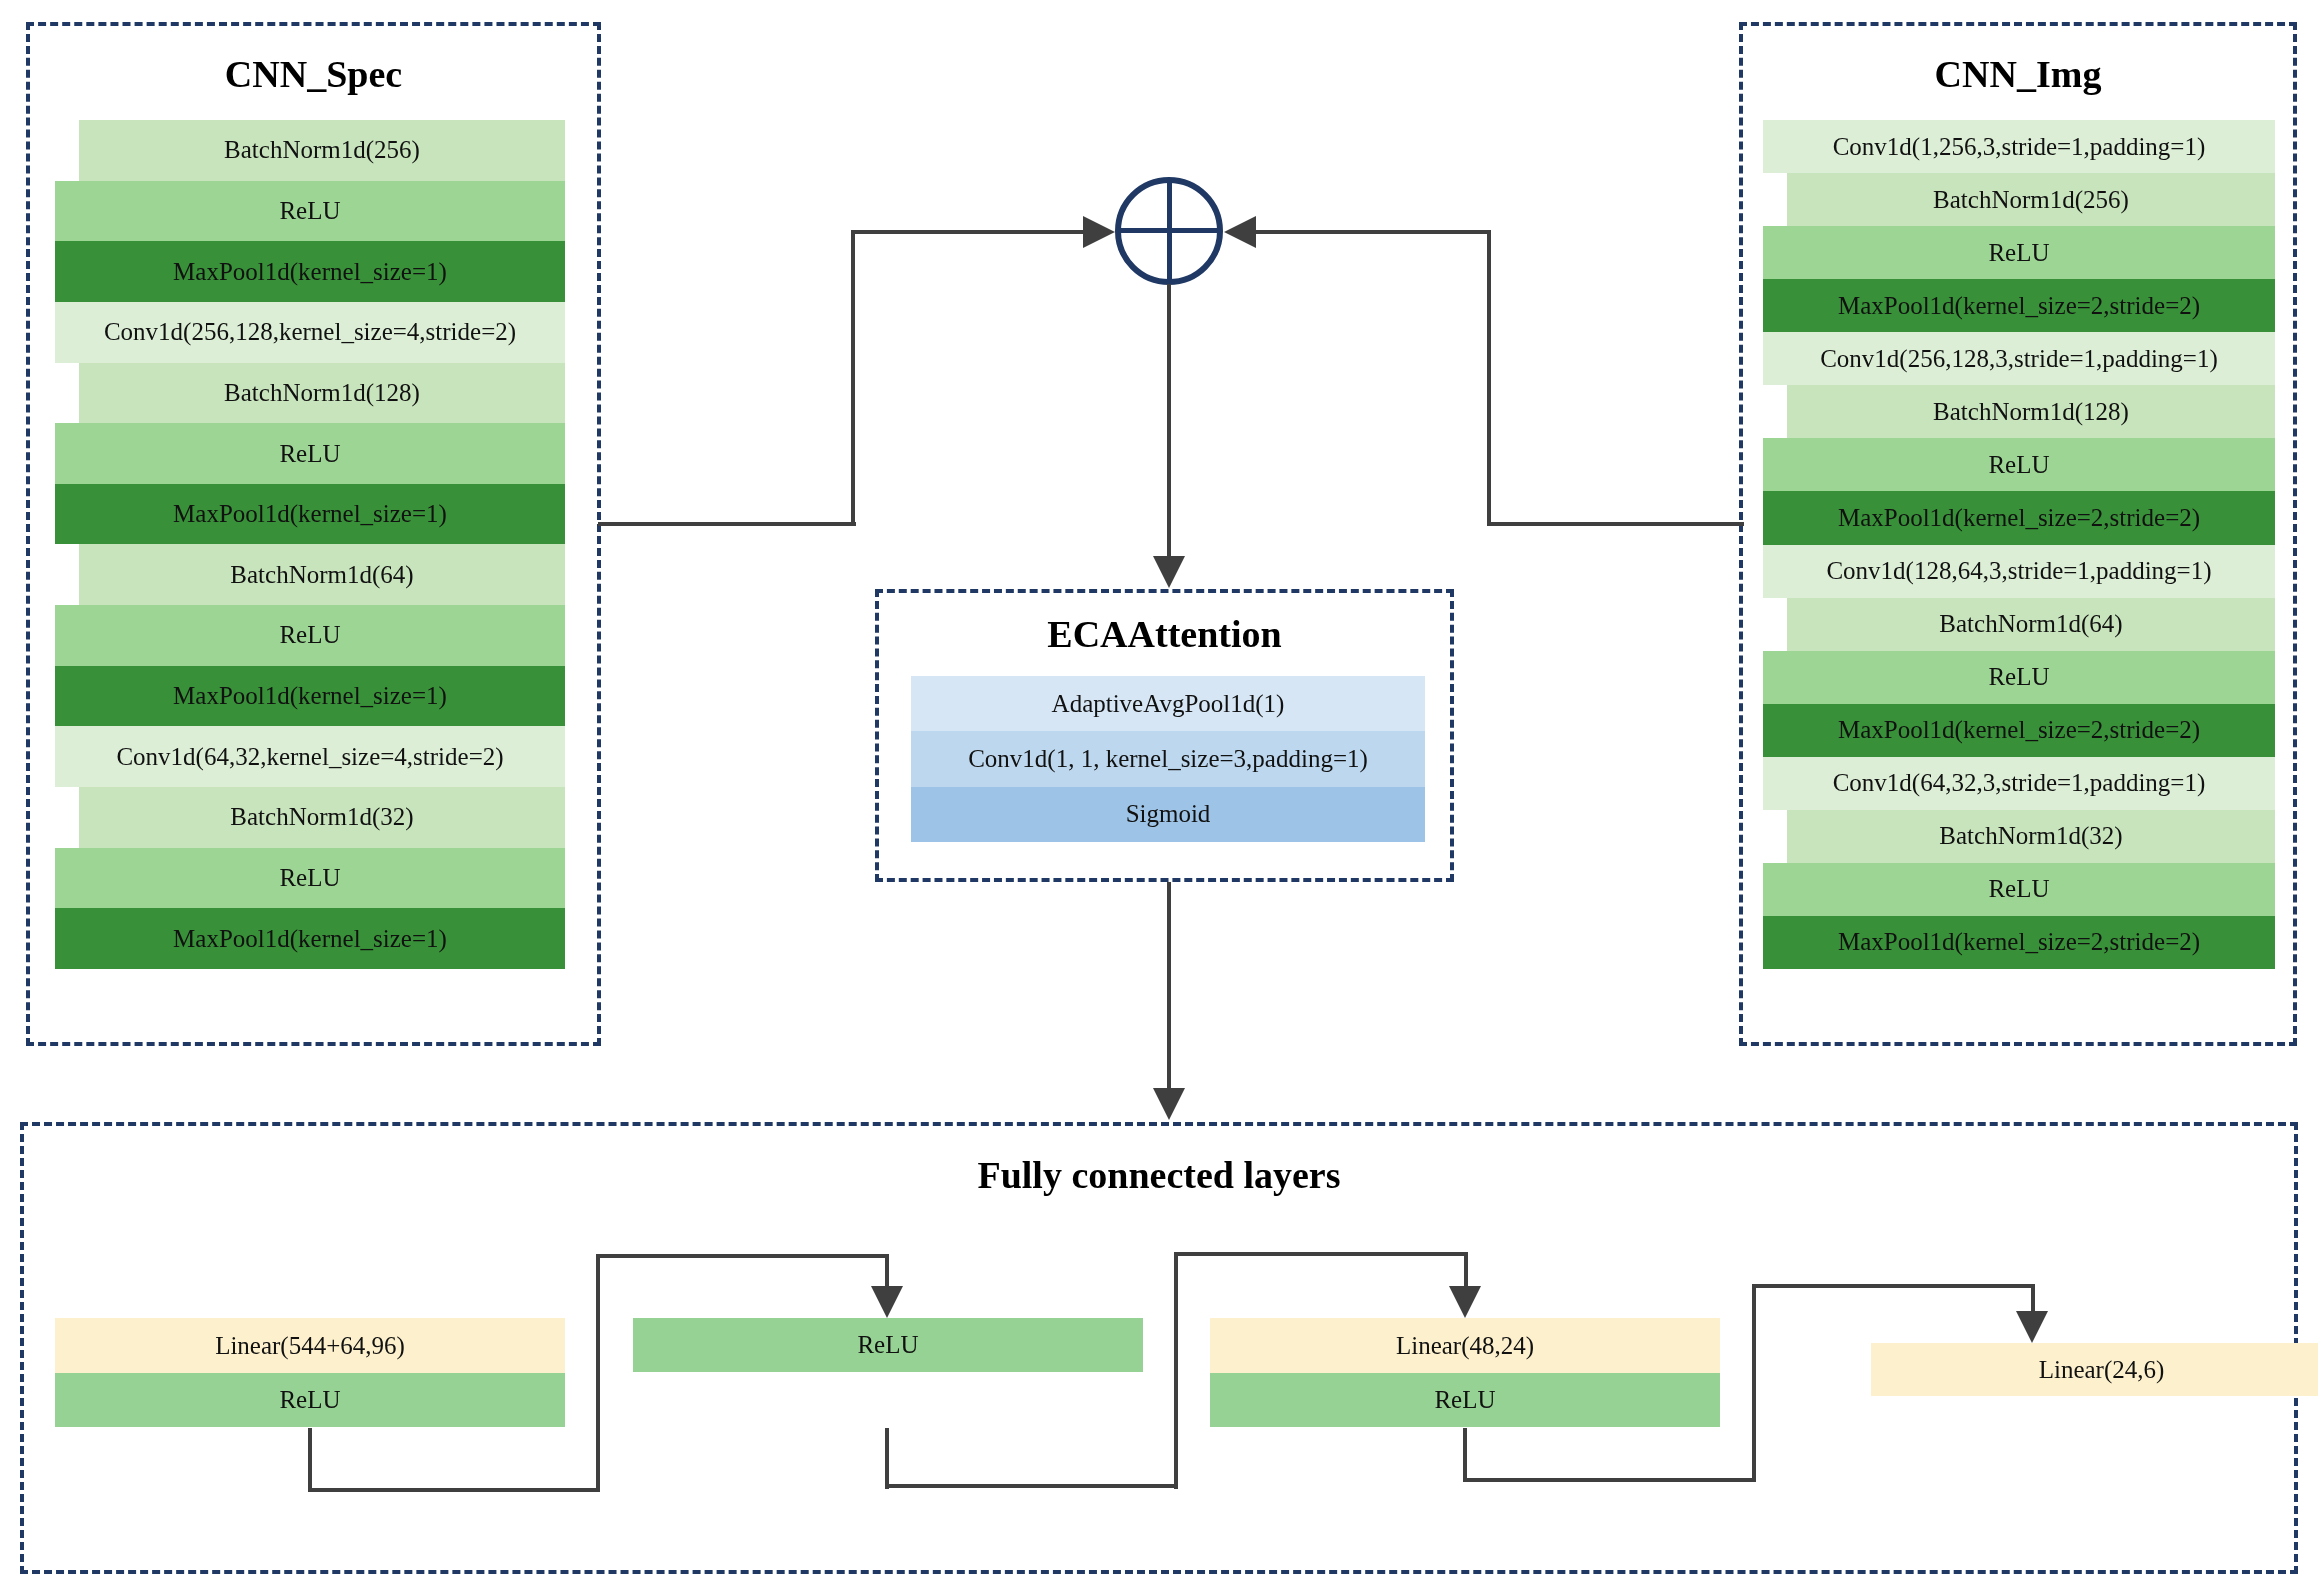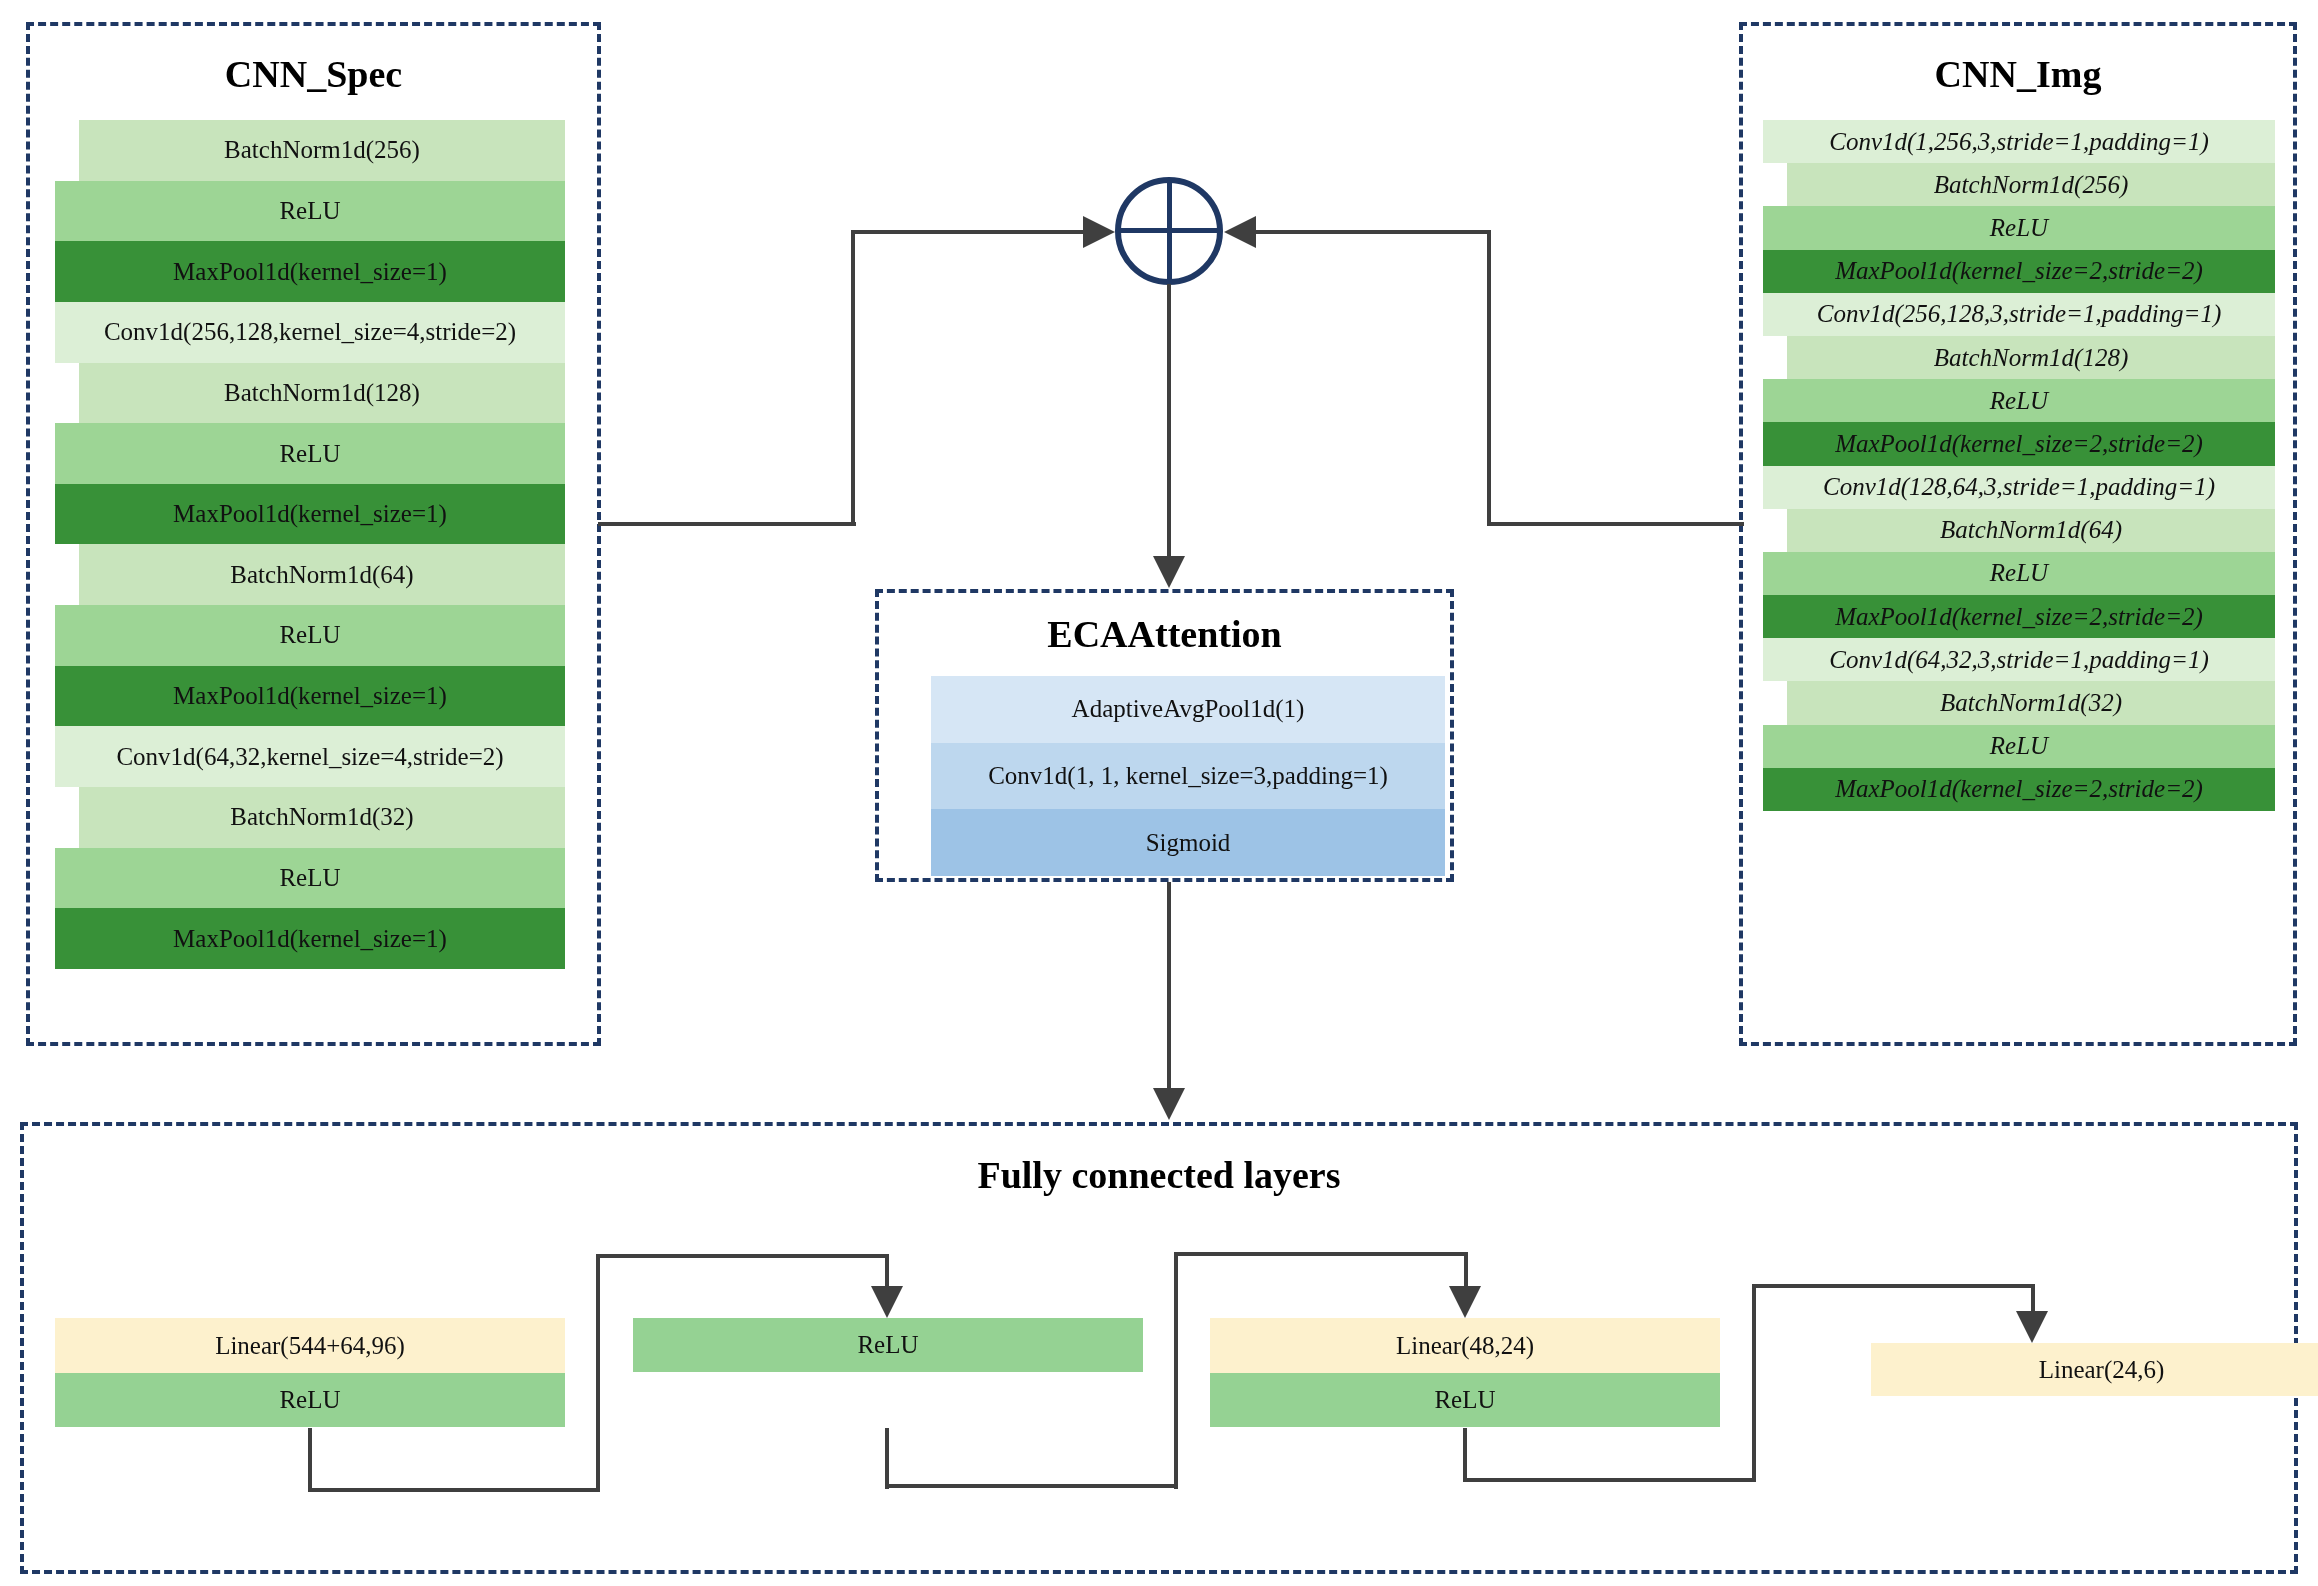--- a/index.html
+++ b/index.html
@@ -55,21 +55,21 @@
       <div class="lrow t-maxpool">MaxPool1d(kernel_size=1)</div>
       <div class="lrow t-conv">Conv1d(64,32,kernel_size=4,stride=2)</div>
       <div class="lrow t-batchnorm">BatchNorm1d(32)</div>
       <div class="lrow t-relu">ReLU</div>
       <div class="lrow t-maxpool">MaxPool1d(kernel_size=1)</div>
     </div>
 
   <div class="panel" style="left:1739px;top:22px;width:558px;height:1024px;">
     <div class="ptitle" style="top:26px;">CNN_Img</div>
   </div>
-  <div class="rows" style="left:1763px;top:120px;width:512px;height:691px;font-style:italic;">
+  <div class="rows" style="left:1763px;top:120px;width:512px;height:849px;">
 
   <div class="lrow t-conv">Conv1d(1,256,3,stride=1,padding=1)</div>
       <div class="lrow t-batchnorm">BatchNorm1d(256)</div>
       <div class="lrow t-relu">ReLU</div>
       <div class="lrow t-maxpool">MaxPool1d(kernel_size=2,stride=2)</div>
       <div class="lrow t-conv">Conv1d(256,128,3,stride=1,padding=1)</div>
       <div class="lrow t-batchnorm">BatchNorm1d(128)</div>
       <div class="lrow t-relu">ReLU</div>
       <div class="lrow t-maxpool">MaxPool1d(kernel_size=2,stride=2)</div>
       <div class="lrow t-conv">Conv1d(128,64,3,stride=1,padding=1)</div>
@@ -95,21 +95,21 @@
   <div class="ln" style="left:1487px;top:230px;width:4px;height:296px;"></div>
   <div class="ln" style="left:1256px;top:230px;width:235px;height:4px;"></div>
   <div class="ah ah-left" style="left:1224px;top:216px;"></div>
 
   <div class="ln" style="left:1167px;top:284px;width:4px;height:272px;"></div>
   <div class="ah ah-down" style="left:1153px;top:556px;"></div>
 
   <div class="panel" style="left:875px;top:589px;width:579px;height:293px;">
     <div class="ptitle" style="top:19px;">ECAAttention</div>
   </div>
-  <div class="rows" style="left:911px;top:676px;width:514px;height:200px;margin-left:20px;">
+  <div class="rows" style="left:911px;top:676px;width:514px;height:166px;">
 
   <div class="lrow t-avgpool">AdaptiveAvgPool1d(1)</div>
       <div class="lrow t-convblue">Conv1d(1, 1, kernel_size=3,padding=1)</div>
       <div class="lrow t-sigmoid">Sigmoid</div>
     </div>
 
   <div class="ln" style="left:1167px;top:882px;width:4px;height:206px;"></div>
   <div class="ah ah-down" style="left:1153px;top:1088px;"></div>
 
   <div class="panel" style="left:20px;top:1122px;width:2278px;height:452px;">

